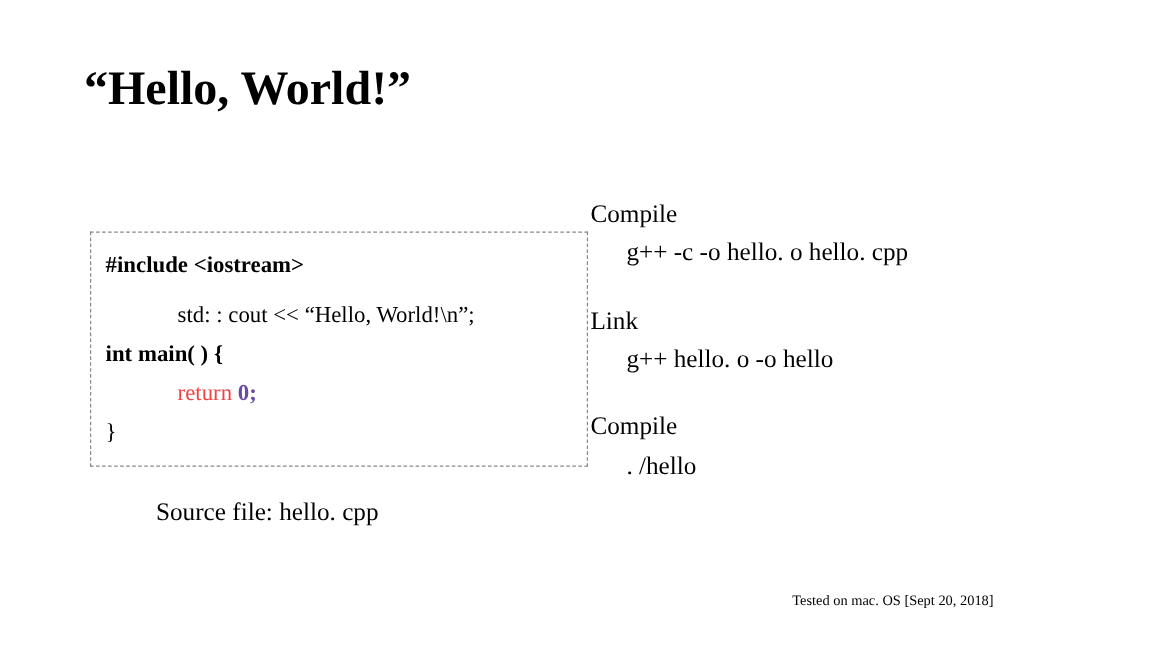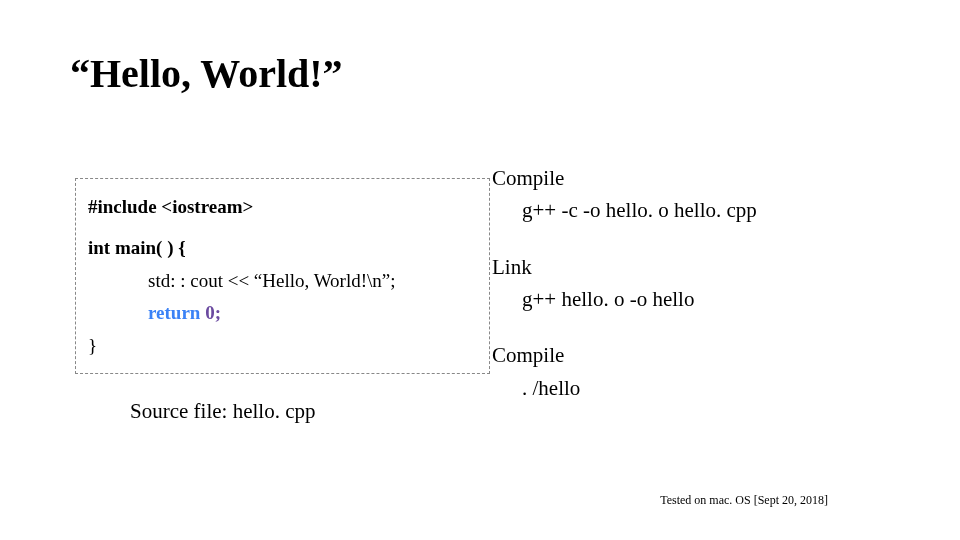--- a/index.html
+++ b/index.html
@@ -22,36 +22,36 @@
     position: absolute;
     left: 70px;
     top: 50px;
     font-size: 40px;
     font-weight: bold;
     font-family: Georgia, 'Times New Roman', serif;
   }
   .left-col {
     position: absolute;
     left: 75px;
-    top: 178px;
+    top: 193px;
     width: 420px;
   }
   .code-box {
     border: 1px dashed #888;
     padding: 10px 12px 10px 12px;
     font-family: Georgia, 'Times New Roman', serif;
     font-size: 19px;
     line-height: 1.55;
     box-sizing: border-box;
     width: 415px;
   }
   .code-box .kw { font-weight: bold; }
   .code-box .indent { padding-left: 60px; display: block; }
   .code-box .line { display: block; margin: 3px 0; }
-  .ret-kw { color: #3b82f6; font-weight: bold; }
+  .ret-kw { color: #ef4444; font-weight: normal; }
   .ret-num { color: #6b4aa0; font-weight: bold; }
   .src-label {
     margin-top: 25px;
     padding-left: 55px;
     font-size: 21px;
   }
   .src-label .u { }
   .right-col {
     position: absolute;
     left: 492px;
@@ -81,22 +81,22 @@
 <body>
 
 <div class="slide">
 
   <div class="title">“Hello, World!”</div>
 
   <div class="left-col">
     <div class="code-box">
       <span class="line kw">#include &lt;iostream&gt;</span>
       <span class="line" style="height:6px"></span>
+      <span class="line indent">std: : cout &lt;&lt; “Hello, World!\n”;</span>
       <span class="line kw">int main( ) {</span>
-      <span class="line indent">std: : cout &lt;&lt; “Hello, World!\n”;</span>
       <span class="line indent">
         <span class="ret-kw">return</span>
         <span> </span>
         <span class="ret-num">0;</span>
       </span>
       <span class="line">}</span>
     </div>
     <div class="src-label">
       <span class="u">Source file:</span><span> hello. cpp</span>
     </div>

